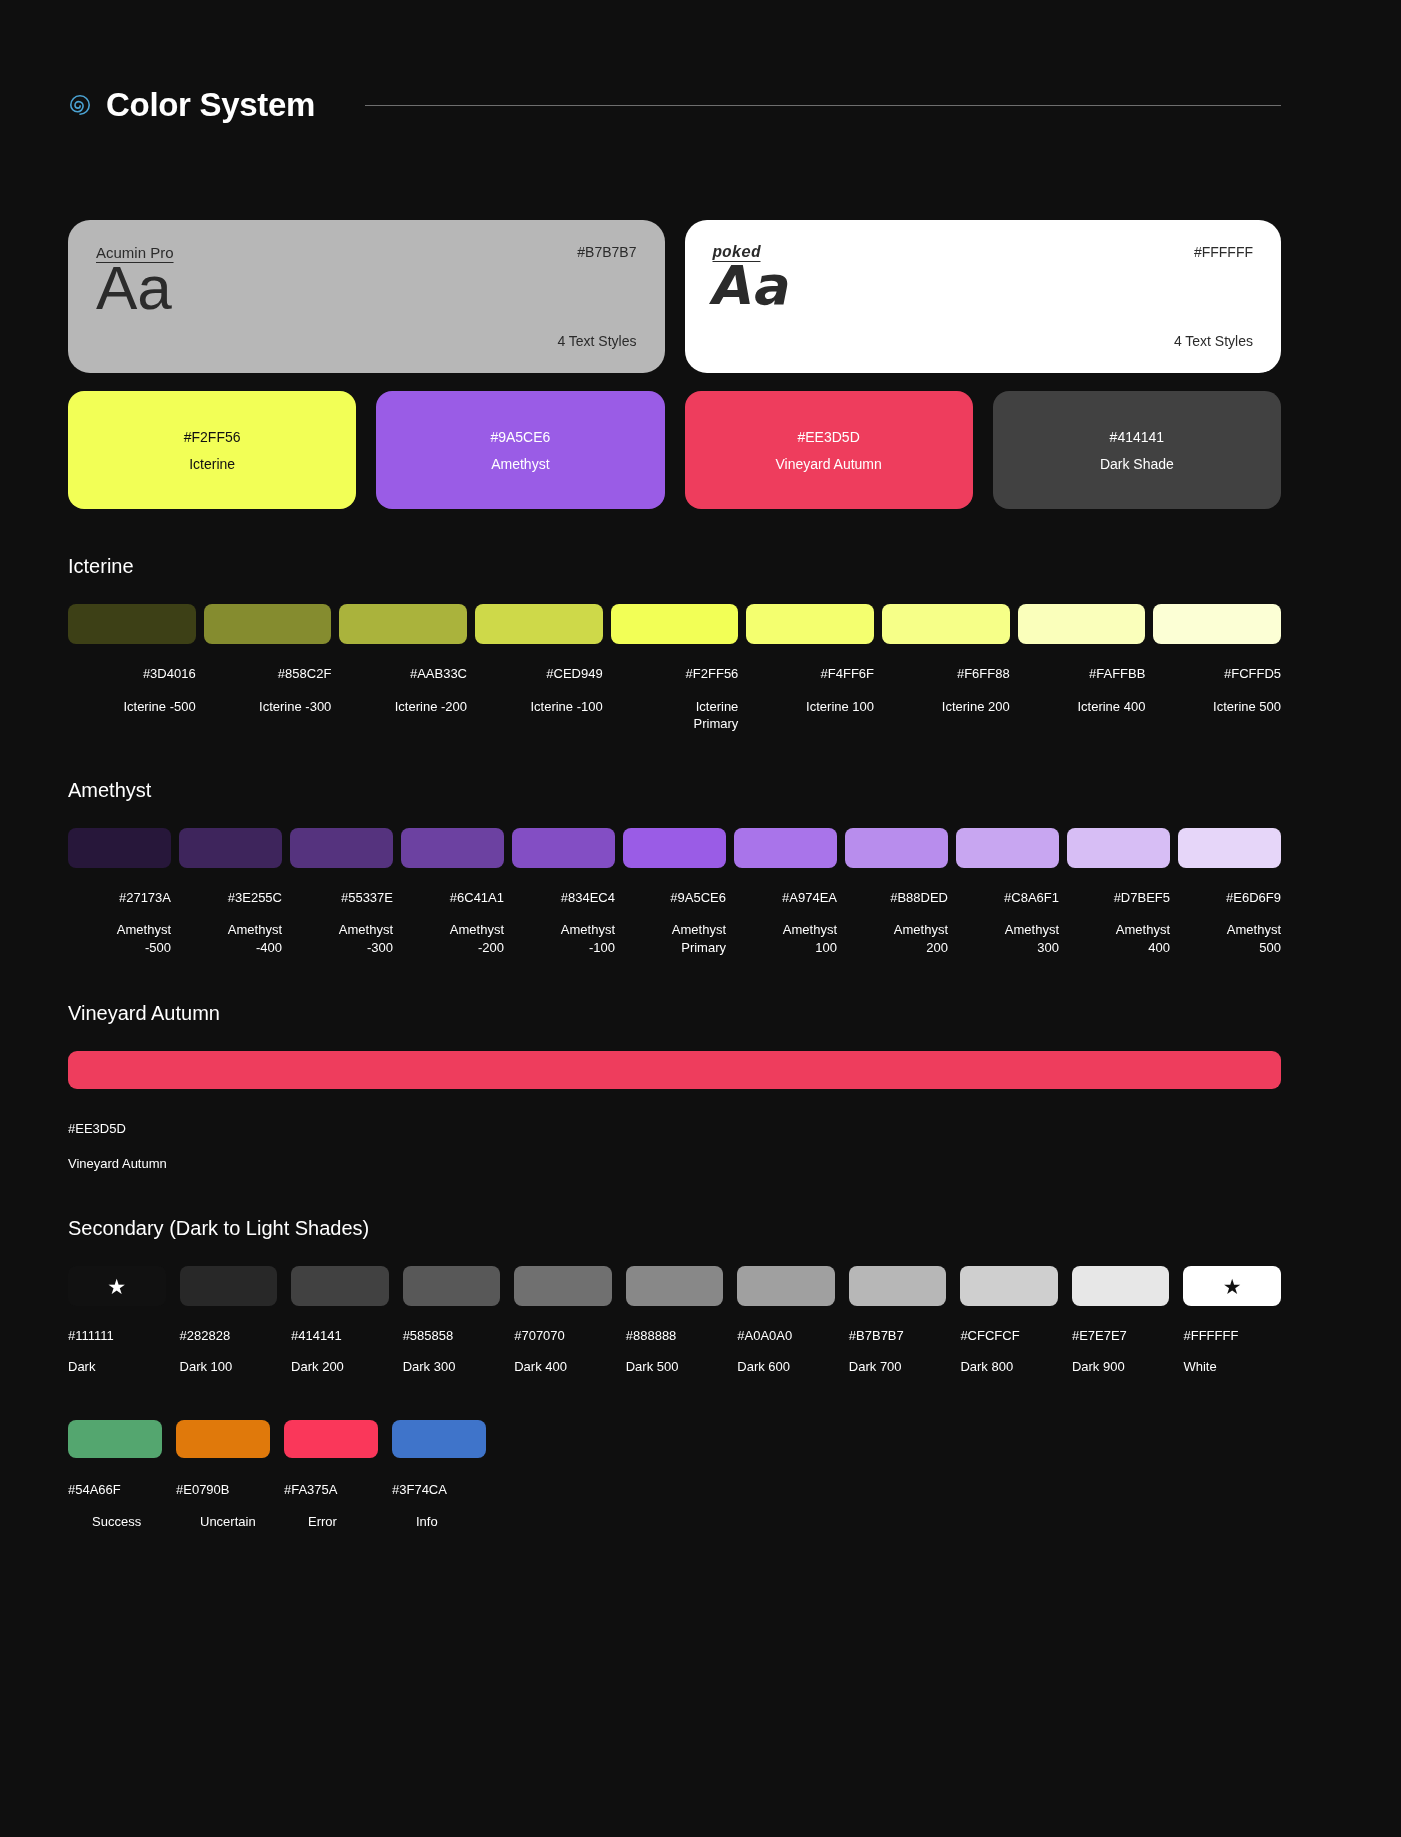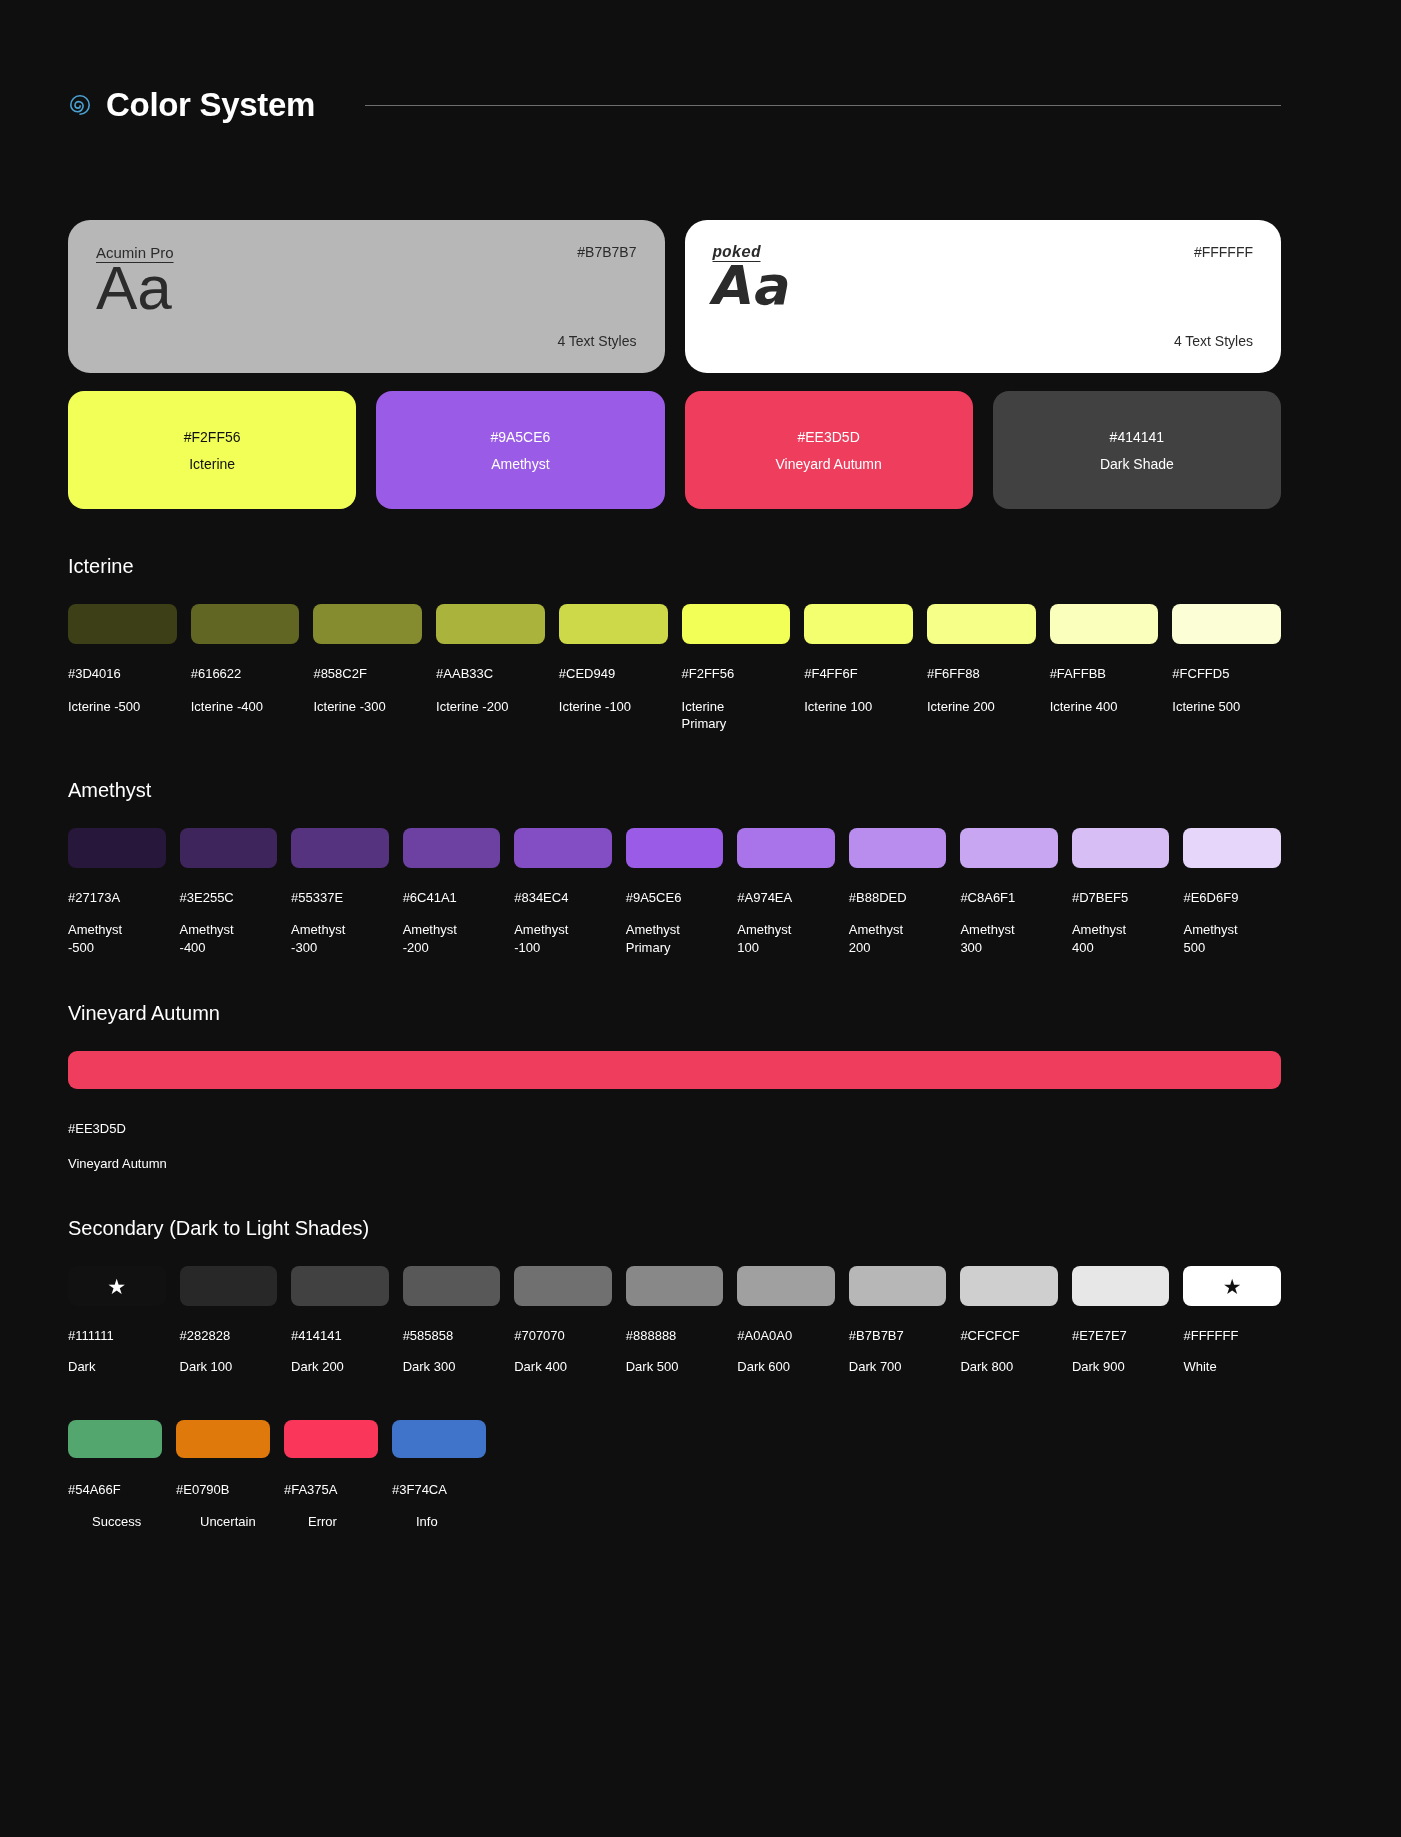--- a/index.html
+++ b/index.html
@@ -44,21 +44,21 @@
     display: flex; flex-direction: column; align-items: center; justify-content: center; gap: 11px;
   }
   .primary-hex { font-size: 14px; }
   .primary-label { font-size: 14px; }
 
   
   .section-title { font-size: 20px; font-weight: normal; margin-bottom: 26px; }
   .section { margin-bottom: 46px; }
 
   
-  .ramp { display: flex; gap: 14px; }
+  .ramp { display: flex; gap: 8px; text-align: right; }
   .ramp-item { flex: 1; min-width: 0; }
   .ramp-chip { height: 40px; border-radius: 8px; width: 100%; }
   .ramp-hex { font-size: 13px; margin-top: 22px; line-height: 1.2; }
   .ramp-name { font-size: 13px; margin-top: 16px; line-height: 1.35; white-space: pre-line; }
 
   
   .single-bar { height: 38px; border-radius: 9px; width: 100%; }
   .single-hex { font-size: 13px; margin-top: 32px; }
   .single-name { font-size: 13px; margin-top: 20px; }
 
@@ -139,25 +139,20 @@
 
   <div class="section">
     <div class="section-title">Icterine</div>
     <div class="ramp" id="ramp-icterine">
         <div class="ramp-item">
           <div class="ramp-chip" style="background: rgb(61, 64, 22);"></div>
           <div class="ramp-hex">#3D4016</div>
           <div class="ramp-name">Icterine -500</div>
         </div>
         <div class="ramp-item">
-          <div class="ramp-chip" style="background: rgb(97, 102, 34);"></div>
-          <div class="ramp-hex">#616622</div>
-          <div class="ramp-name">Icterine -400</div>
-        </div>
-        <div class="ramp-item">
           <div class="ramp-chip" style="background: rgb(133, 140, 47);"></div>
           <div class="ramp-hex">#858C2F</div>
           <div class="ramp-name">Icterine -300</div>
         </div>
         <div class="ramp-item">
           <div class="ramp-chip" style="background: rgb(170, 179, 60);"></div>
           <div class="ramp-hex">#AAB33C</div>
           <div class="ramp-name">Icterine -200</div>
         </div>
         <div class="ramp-item">

